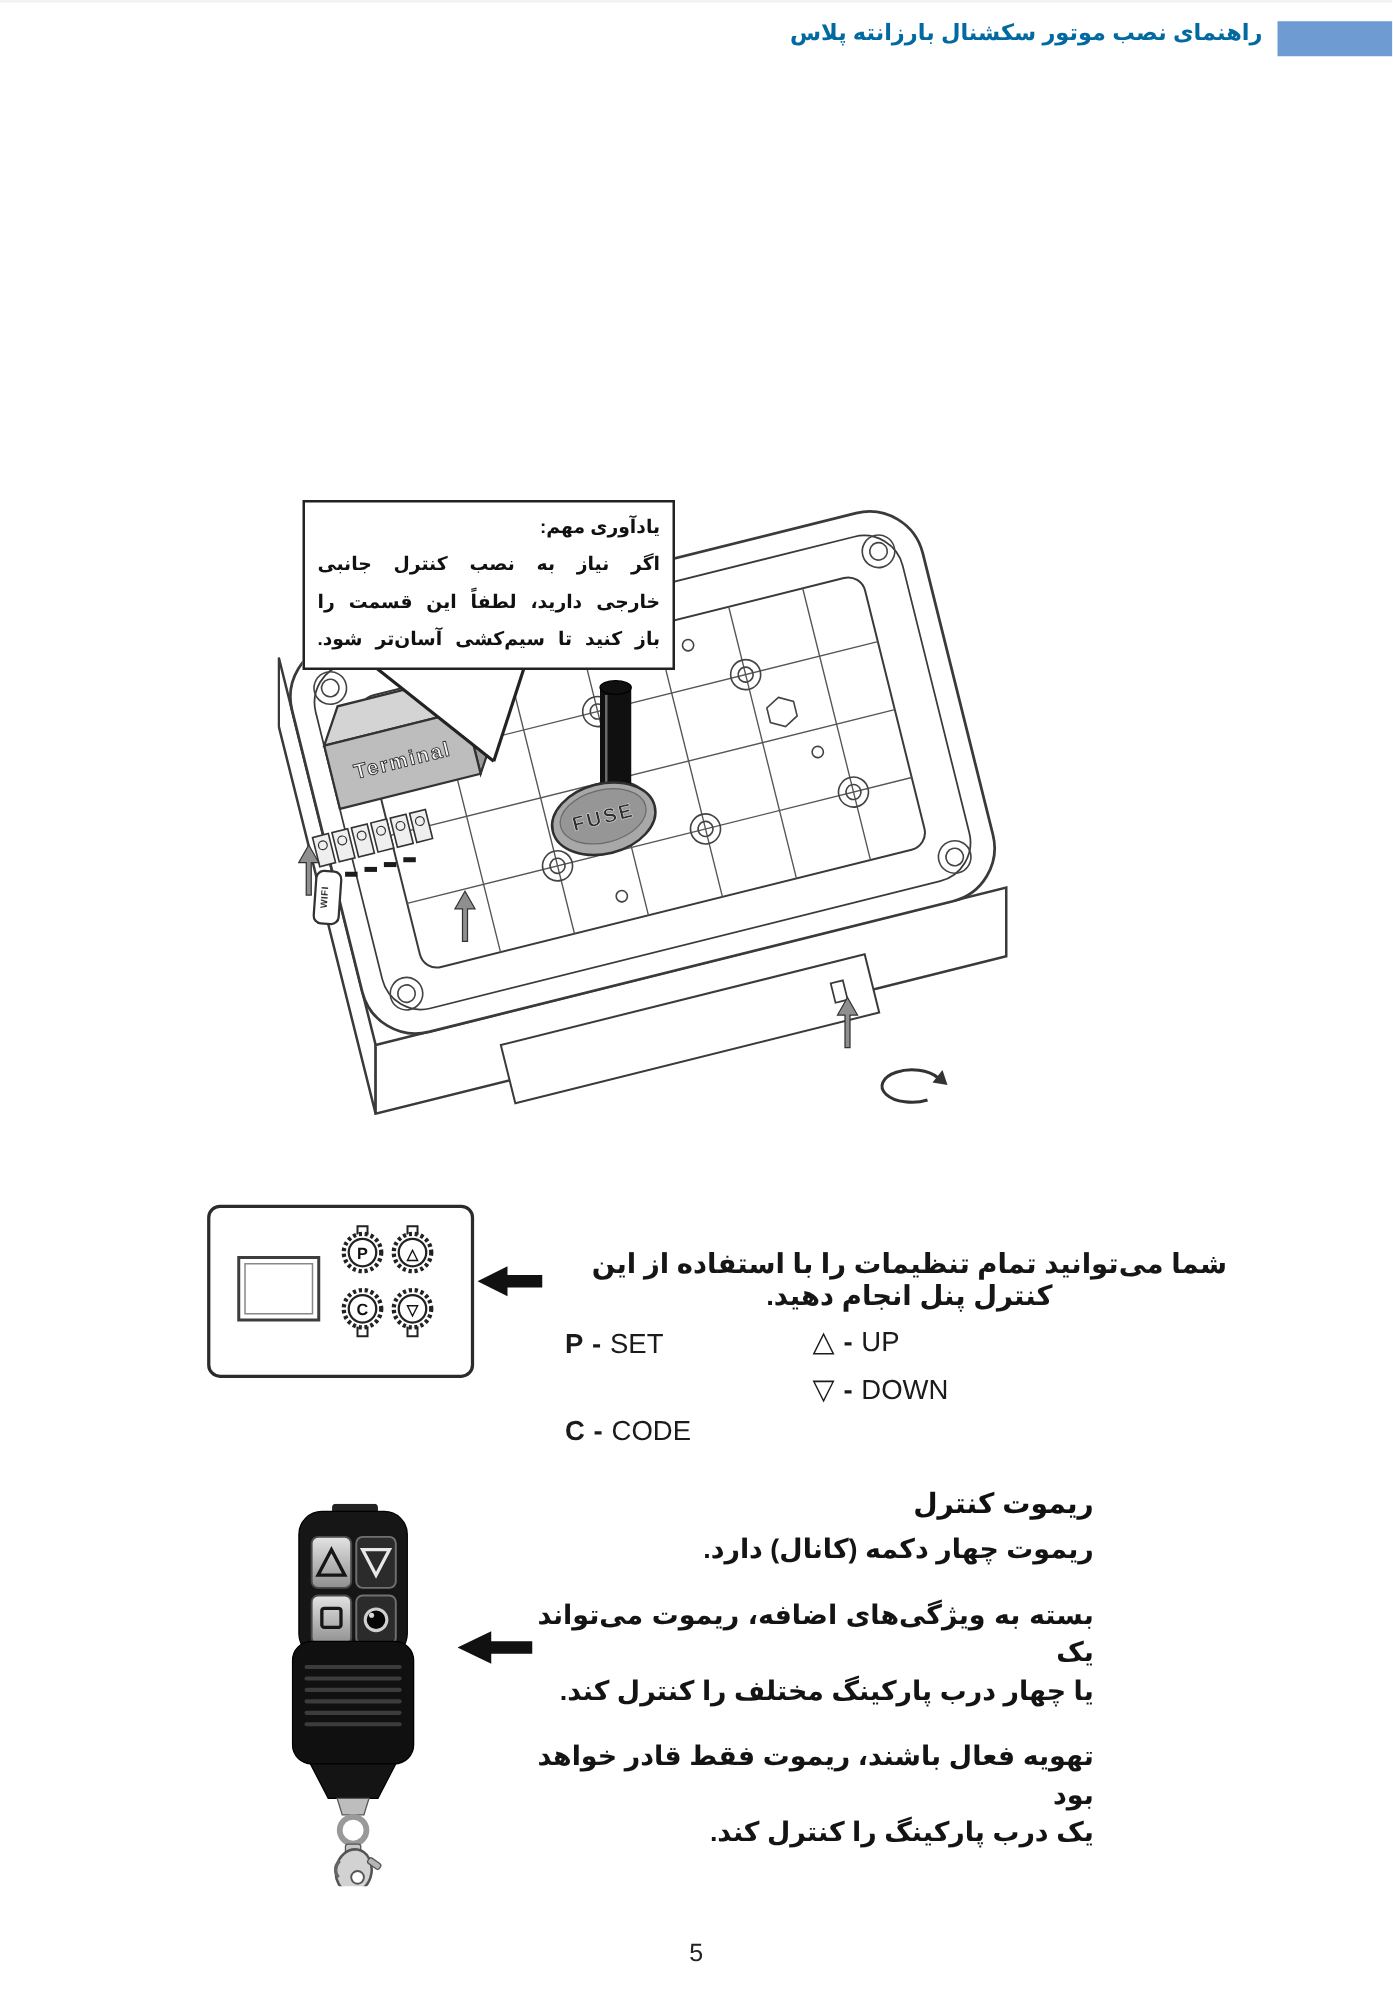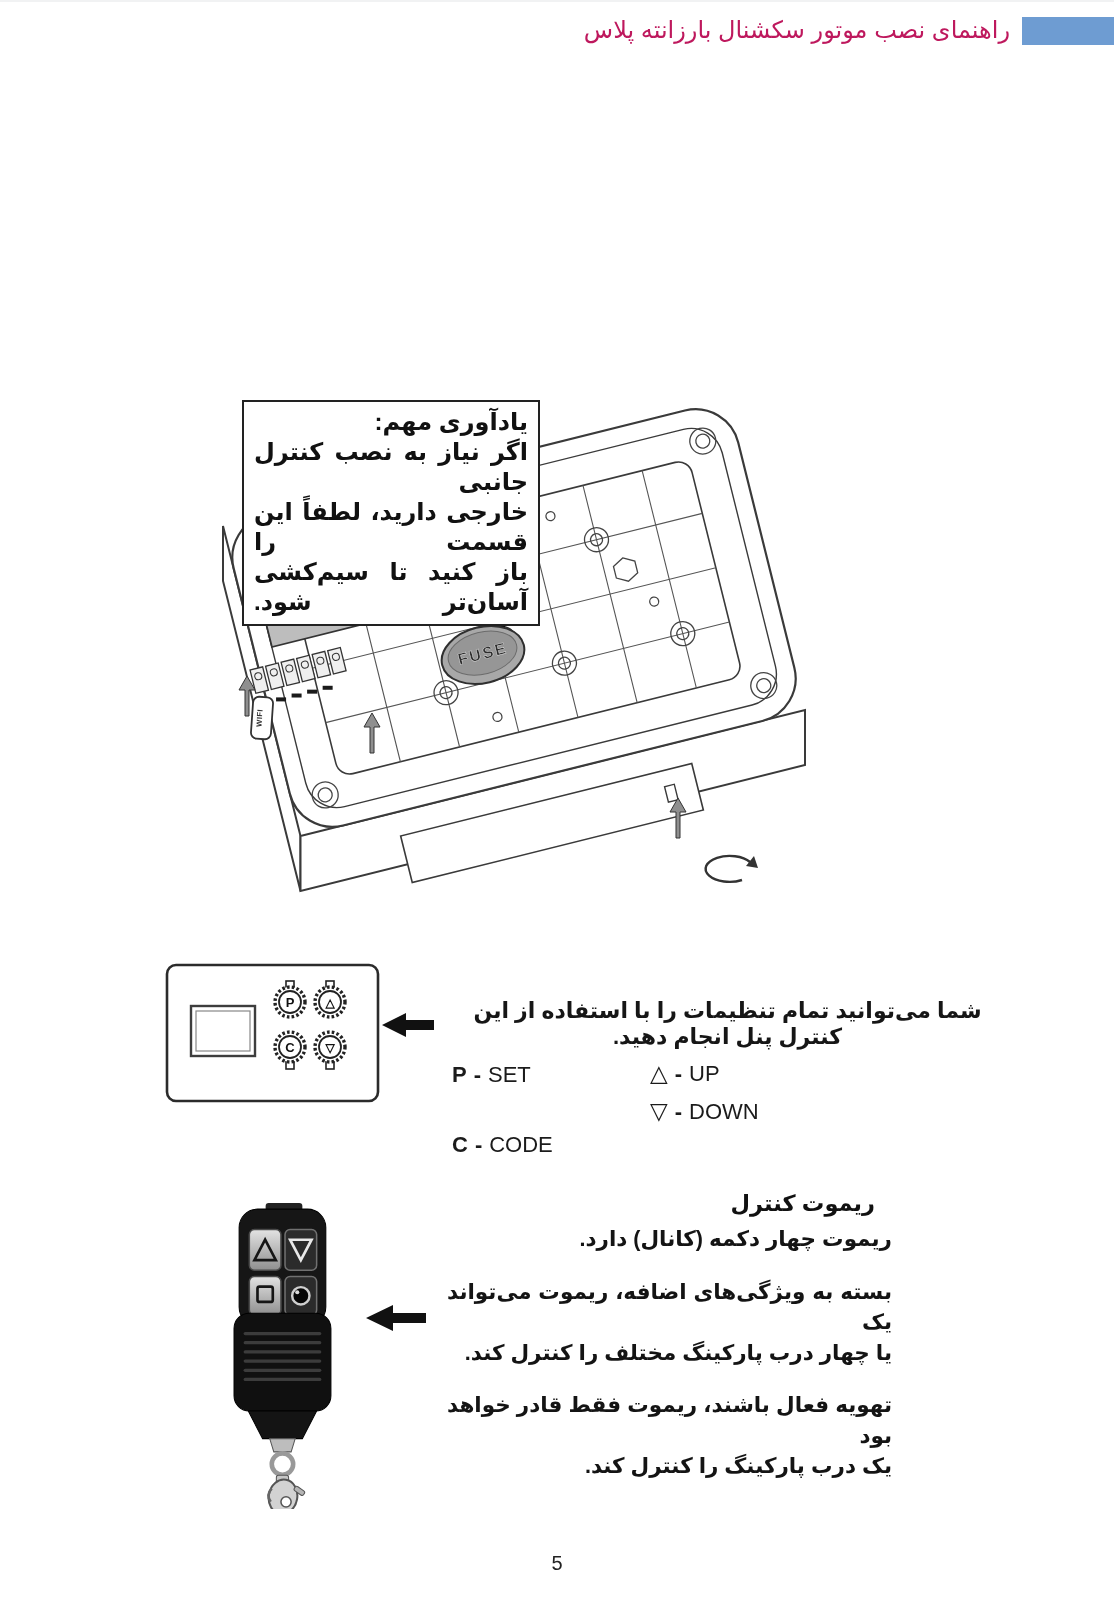--- a/index.html
+++ b/index.html
@@ -1,30 +1,30 @@
 <!DOCTYPE html>
 <html lang="fa"><head>
 <meta charset="utf-8">
 <style>
   html,body{margin:0;padding:0;background:#ffffff;}
   body{font-family:"Liberation Sans","DejaVu Sans",sans-serif;color:#1c1c1c;}
   #page{position:relative;width:1114px;height:1605px;background:#fff;overflow:hidden;}
   .hairline{position:absolute;top:0;left:0;width:1114px;height:2px;background:#f1f2f3;}
 
   
-  .hdr-title{position:absolute;top:16px;right:104px;font-size:24px;font-weight:400;direction:rtl;color:#be185d;}
+  .hdr-title{position:absolute;top:16px;right:104px;font-size:18px;font-weight:700;direction:rtl;color:#0369a1;}
   .hdr-bar{position:absolute;top:17px;left:1022px;width:92px;height:28px;}
 
   
   .page-title{position:absolute;top:60px;right:26px;font-size:29px;font-weight:700;direction:rtl;color:#111;}
 
   
   .callout{position:absolute;top:400px;left:242px;width:274px;border:2.5px solid #222;background:#fff;
            padding:5px 10px 7px 10px;direction:rtl;text-align:right;z-index:5;}
-  .callout .ln{font-size:24px;font-weight:700;line-height:30px;color:#111;}
+  .callout .ln{font-size:15px;font-weight:700;line-height:30px;color:#111;}
   .callout .j{text-align:justify;text-align-last:justify;}
   .callout-tail{position:absolute;top:531px;left:280px;z-index:4;}
 
   .motor-svg{position:absolute;top:388px;left:222px;z-index:1;}
 
   
   .panel-svg{position:absolute;top:963px;left:165px;}
   .arrow1{position:absolute;top:1011px;left:382px;}
   .panel-desc{position:absolute;top:998px;right:99px;width:575px;font-size:22px;font-weight:700;
               direction:rtl;text-align:center;color:#161616;}
@@ -32,21 +32,21 @@
   .legend .k{font-weight:700;}
   .legend .tri{font-size:23px;font-weight:400;}
   .legend .sep{margin:0 7px;font-weight:700;}
   .lg-r1c1{top:1062px;left:452px;} .lg-r1c2{top:1060px;left:650px;}
   .lg-r2c1{top:1132px;left:452px;} .lg-r2c2{top:1098px;left:650px;}
 
   
   .remote-svg{position:absolute;top:1203px;left:233px;}
   .arrow2{position:absolute;top:1303px;left:366px;}
   .remote-title{position:absolute;top:1190px;right:239px;font-size:22.5px;font-weight:700;direction:rtl;color:#111;}
-  .remote-par{position:absolute;top:1224px;right:222px;width:445px;direction:rtl;text-align:right;}
+  .remote-par{position:absolute;top:1224px;right:239px;width:445px;direction:rtl;text-align:right;}
   .remote-par .ln{font-size:21.5px;font-weight:700;line-height:30.5px;color:#141414;}
   .remote-par .j{text-align:justify;text-align-last:justify;text-justify:inter-word;margin-top:22px;}
 
   .page-num{position:absolute;top:1552px;left:0;width:1114px;text-align:center;font-size:20px;color:#222;}
 </style>
 </head>
 <body>
 
 <div id="page">
   <div class="hairline"></div>

